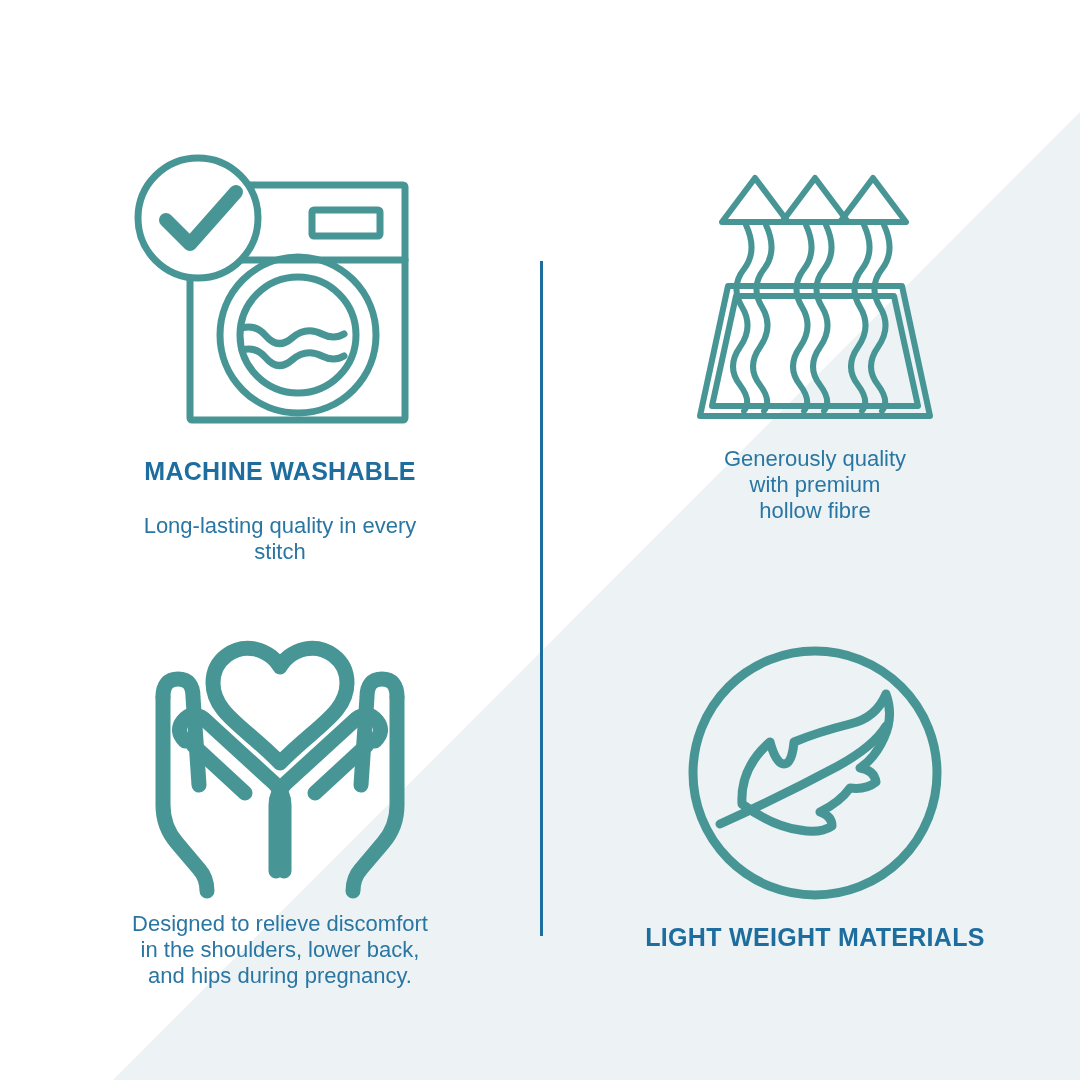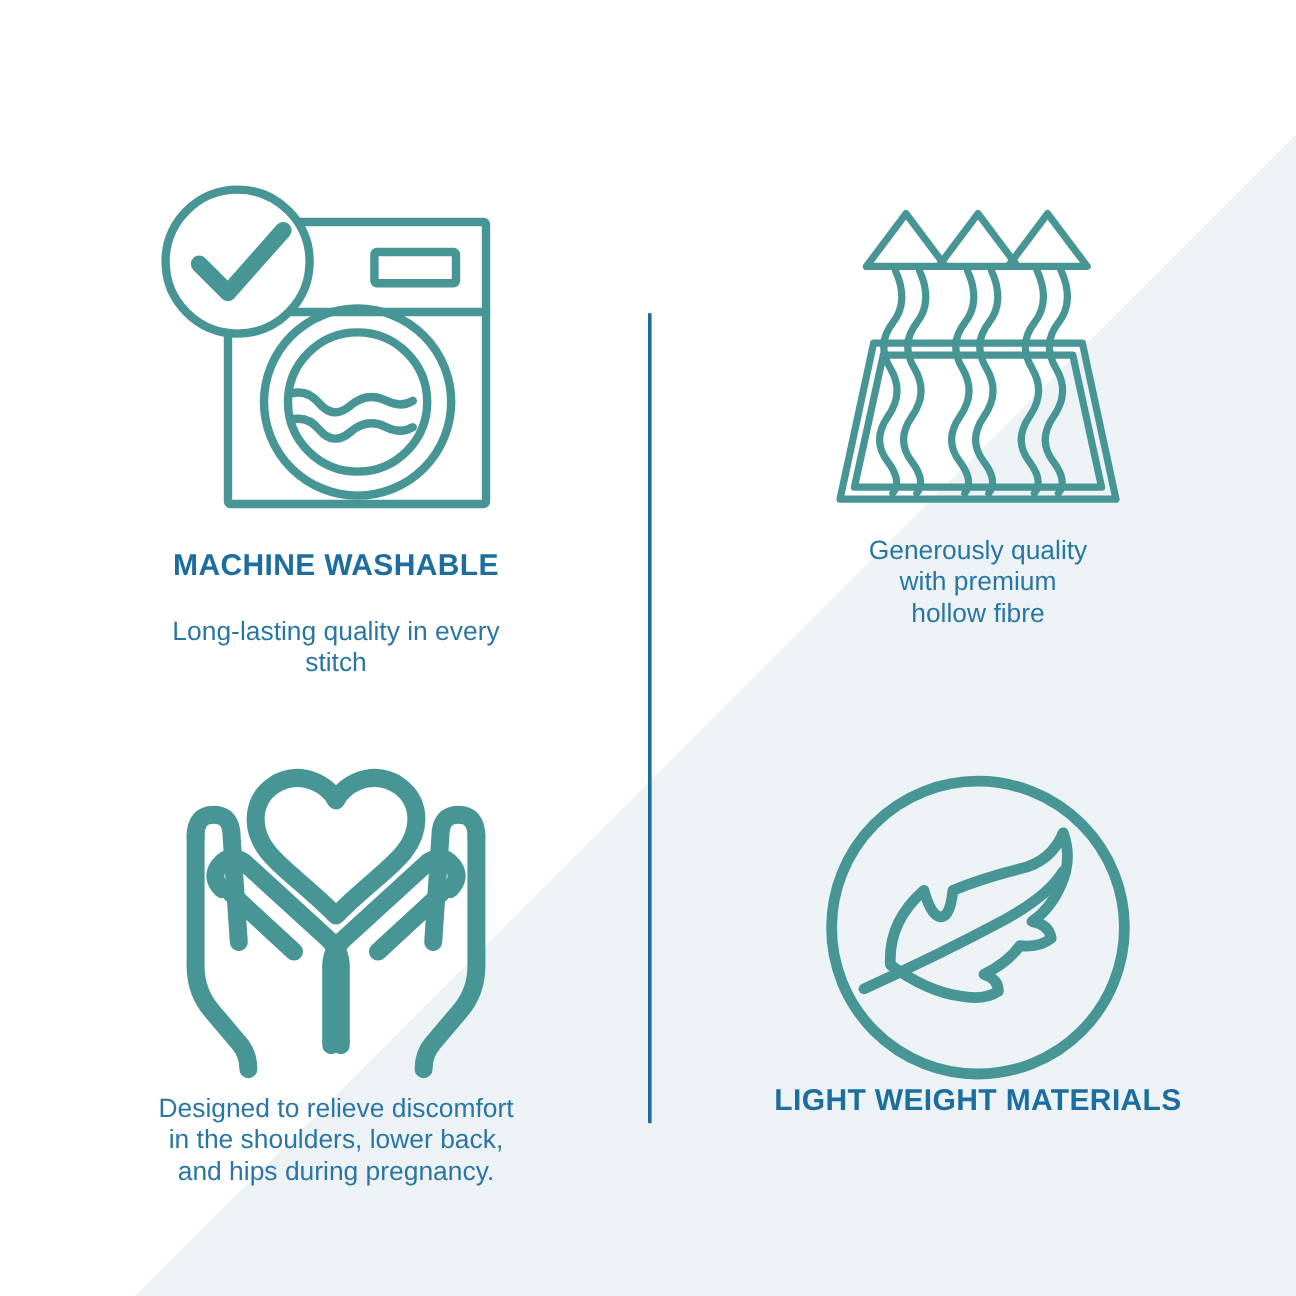--- a/index.html
+++ b/index.html
@@ -109,21 +109,21 @@
   #feature-anti-allergic .feature-heading { margin-top: 13px; }
   #feature-anti-allergic .feature-desc    { margin-top: 6px; }
 
   #feature-support { left: 55px;  top: 635px; width: 450px; }
   #feature-support .icon-wrap   { height: 268px; }
   #feature-support .feature-heading { margin-top: 20px; }
   #feature-support .feature-desc    { margin-top: 8px; }
 
   #feature-light-weight { left: 590px; top: 642px; width: 450px; }
   #feature-light-weight .icon-wrap   { height: 262px; }
-  #feature-light-weight .feature-heading { }
+  #feature-light-weight .feature-heading { margin-top: 20px; }
   #feature-light-weight .feature-desc    { margin-top: 18px; }
 </style>
 </head>
 <body>
 
 <div id="page">
 
   <svg id="bg-wedge" viewBox="0 0 1080 1080">
     <polygon points="1080,112 1080,1080 113,1080" fill="#edf3f5"></polygon>
   </svg>

